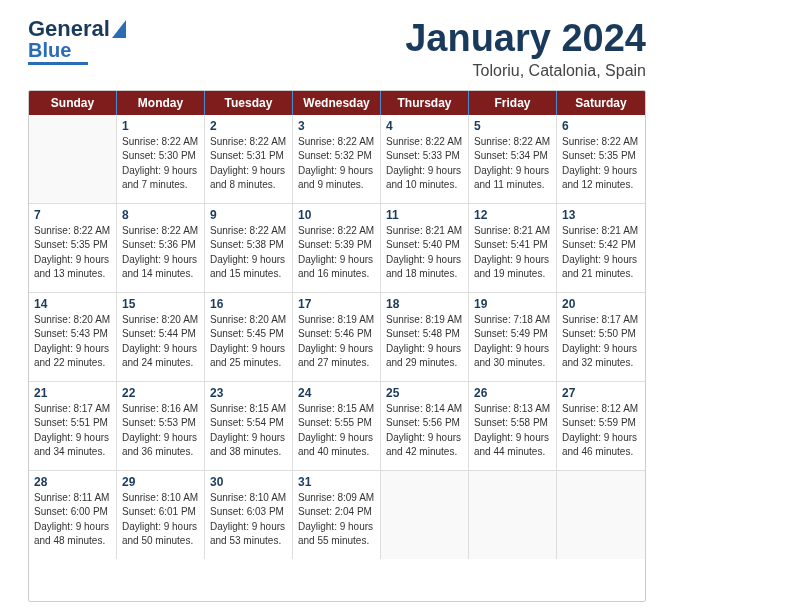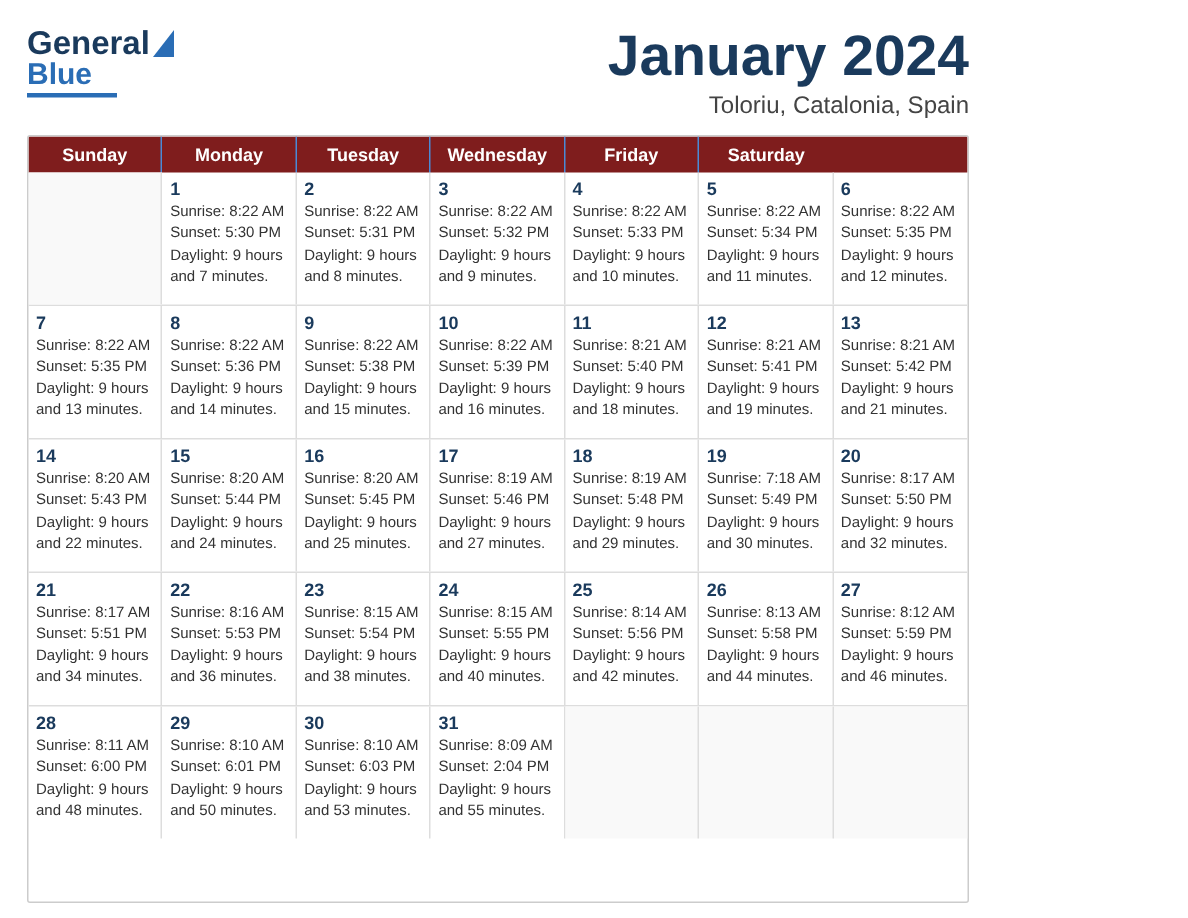--- a/index.html
+++ b/index.html
@@ -6,21 +6,21 @@
     body {
       width: 792px;
       height: 612px;
       font-family: Arial, sans-serif;
       background: #fff;
       overflow: hidden;
     }
     .page {
       width: 664px;
       height: 612px;
-      padding: 18px 18px 10px 18px;
+      padding: 18px 18px 10px 28px;
       display: flex;
       flex-direction: column;
       border-radius: 29px;
     }
     .header {
       display: flex;
       justify-content: space-between;
       align-items: flex-start;
       margin-bottom: 10px;
     }
@@ -146,20 +146,21 @@
       <div class="location-title">Toloriu, Catalonia, Spain</div>
     </div>
   </div>
 
   <div class="calendar">
     <div class="cal-header">
       <div class="cal-header-cell">Sunday</div>
       <div class="cal-header-cell">Monday</div>
       <div class="cal-header-cell">Tuesday</div>
       <div class="cal-header-cell">Wednesday</div>
+      <div class="cal-header-cell">Thursday</div>
       <div class="cal-header-cell">Friday</div>
       <div class="cal-header-cell">Saturday</div>
     </div>
     <div class="cal-body" id="cal-body">
     <div class="cal-row">
           <div class="cal-cell empty"></div>
           <div class="cal-cell">
             <span class="day-num">1</span>
             <div class="cell-info" style="white-space: pre-line;">Sunrise: 8:22 AM
 Sunset: 5:30 PM

